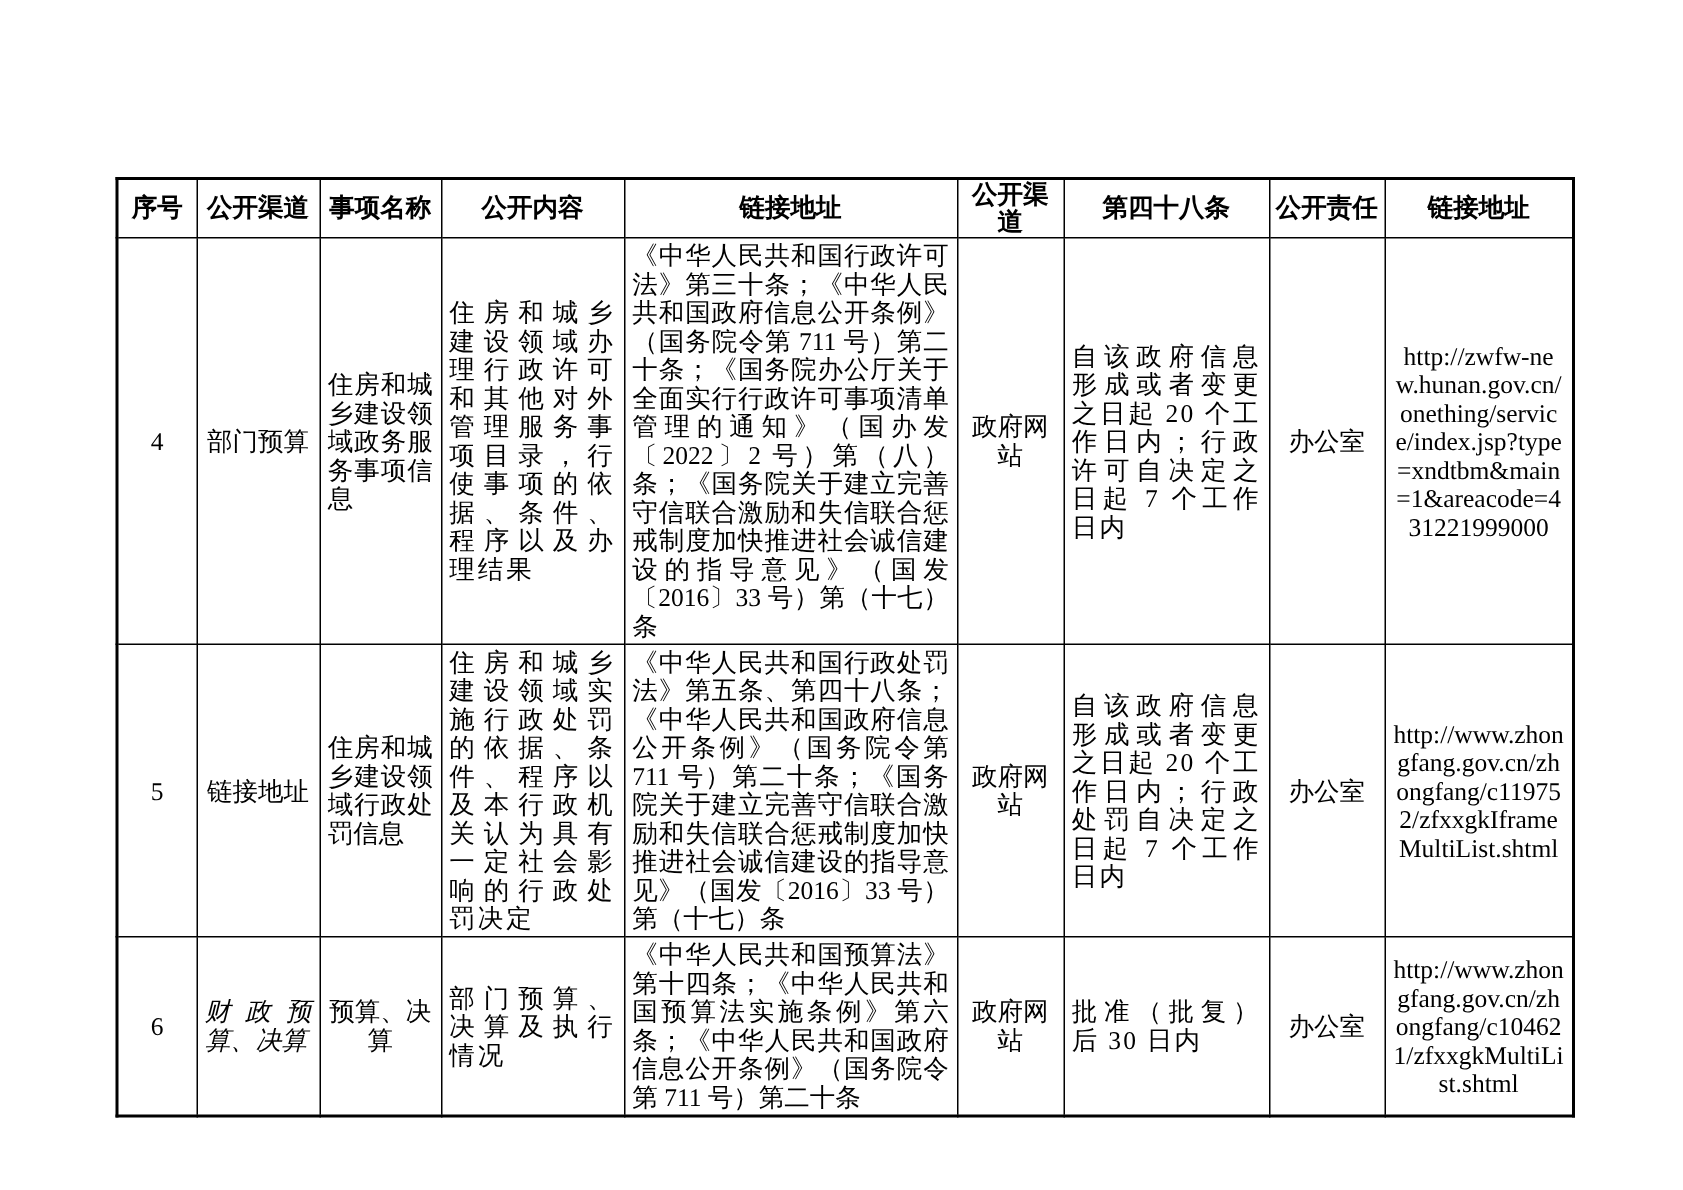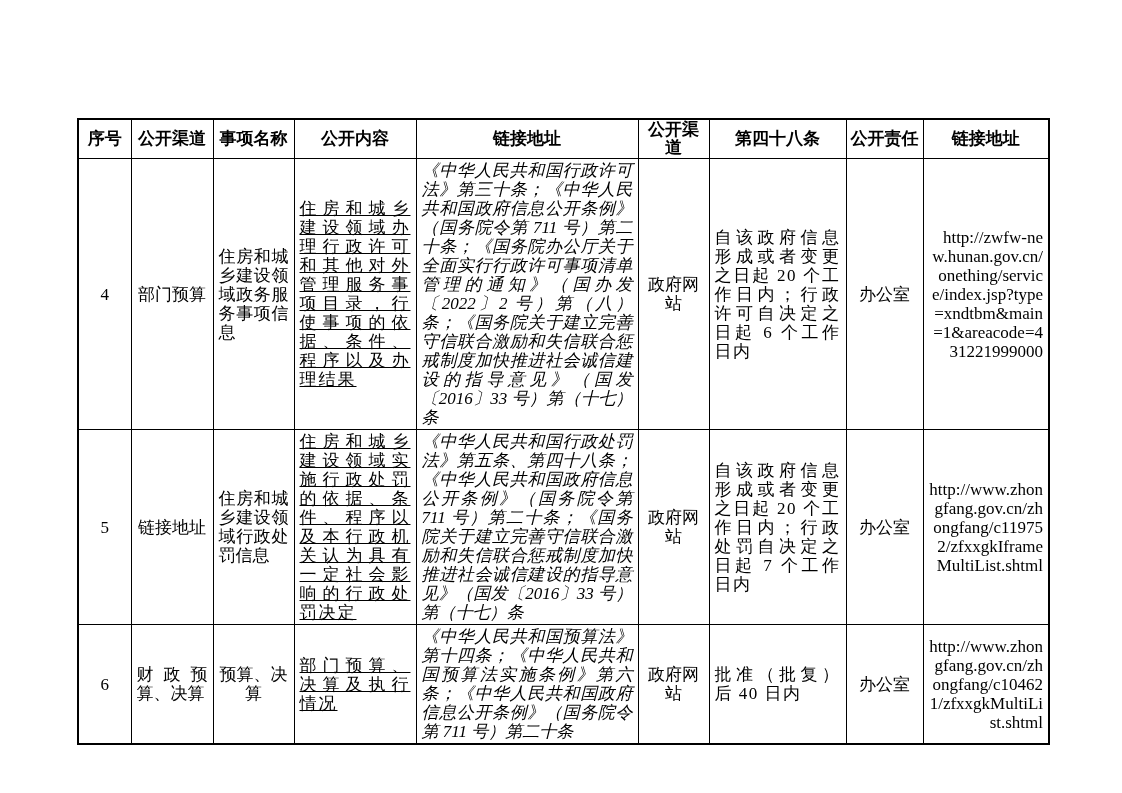--- a/index.html
+++ b/index.html
@@ -38,27 +38,27 @@
     font-weight: bold;
     height: 22px;
     padding: 1px 2px;
     text-align: center;
     line-height: 18px;
   }
   tr.r4 { height: 190px; }
   tr.r5 { height: 160px; }
   tr.r6 { height: 101px; }
   .c-center { text-align: center; }
-  .c-justify { text-align: justify; text-justify: inter-character; }
-  .c-spread  { text-align: justify; text-justify: inter-character; letter-spacing: 2px; line-height: 21px; text-decoration: underline; }
+  .c-justify { text-align: justify; text-justify: inter-character; font-style: italic; }
+  .c-spread  { text-align: justify; text-justify: inter-character; letter-spacing: 2px; line-height: 21px; }
   .c-spread2 { text-align: justify; text-justify: inter-character; letter-spacing: 1.5px; line-height: 21px; }
-  .c-basis   { text-align: justify; text-justify: inter-character; padding: 2px 4px; line-height: 19px; font-style: italic; }
+  .c-basis   { text-align: justify; text-justify: inter-character; padding: 2px 4px; line-height: 19px; }
   .c-name    { text-align: justify; text-justify: inter-character; line-height: 21px; }
   .c-url {
-    text-align: right;
+    text-align: center;
     word-break: break-all;
     line-height: 21px;
     padding: 2px 6px;
     font-size: 12.5px;
     margin-left: 24px;
   }
 </style>
 </head>
 <body>
 
@@ -89,21 +89,21 @@
       </tr>
     </thead>
     <tbody>
       <tr class="r4">
         <td class="c-center">4</td>
         <td class="c-center">部门预算</td>
         <td class="c-name">住房和城乡建设领域政务服务事项信息</td>
         <td class="c-spread">住房和城乡建设领域办理行政许可和其他对外管理服务事项目录，行使事项的依据、条件、程序以及办理结果</td>
         <td class="c-basis">《中华人民共和国行政许可法》第三十条；《中华人民共和国政府信息公开条例》（国务院令第 711 号）第二十条；《国务院办公厅关于全面实行行政许可事项清单管理的通知》（国办发〔2022〕2 号）第（八）条；《国务院关于建立完善守信联合激励和失信联合惩戒制度加快推进社会诚信建设的指导意见》（国发〔2016〕33 号）第（十七）条</td>
         <td class="c-center">政府网站</td>
-        <td class="c-spread2">自该政府信息形成或者变更之日起 20 个工作日内；行政许可自决定之日起 6 个工作日内</td>
+        <td class="c-spread2">自该政府信息形成或者变更之日起 20 个工作日内；行政许可自决定之日起 7 个工作日内</td>
         <td class="c-center">办公室</td>
         <td class="c-url">http://zwfw-new.hunan.gov.cn/onething/service/index.jsp?type=xndtbm&amp;main=1&amp;areacode=431221999000</td>
       </tr>
       <tr class="r5">
         <td class="c-center">5</td>
         <td class="c-center">链接地址</td>
         <td class="c-name">住房和城乡建设领域行政处罚信息</td>
         <td class="c-spread">住房和城乡建设领域实施行政处罚的依据、条件、程序以及本行政机关认为具有一定社会影响的行政处罚决定</td>
         <td class="c-basis">《中华人民共和国行政处罚法》第五条、第四十八条；《中华人民共和国政府信息公开条例》（国务院令第 711 号）第二十条；《国务院关于建立完善守信联合激励和失信联合惩戒制度加快推进社会诚信建设的指导意见》（国发〔2016〕33 号）第（十七）条</td>
         <td class="c-center">政府网站</td>
@@ -111,19 +111,19 @@
         <td class="c-center">办公室</td>
         <td class="c-url">http://www.zhongfang.gov.cn/zhongfang/c119752/zfxxgkIframeMultiList.shtml</td>
       </tr>
       <tr class="r6">
         <td class="c-center">6</td>
         <td class="c-justify">财政预算、决算</td>
         <td class="c-center">预算、决算</td>
         <td class="c-spread">部门预算、决算及执行情况</td>
         <td class="c-basis">《中华人民共和国预算法》 第十四条；《中华人民共和国预算法实施条例》第六条；《中华人民共和国政府信息公开条例》（国务院令第 711 号）第二十条</td>
         <td class="c-center">政府网站</td>
-        <td class="c-spread2">批准（批复）后 40 日内</td>
+        <td class="c-spread2">批准（批复）后 30 日内</td>
         <td class="c-center">办公室</td>
         <td class="c-url">http://www.zhongfang.gov.cn/zhongfang/c104621/zfxxgkMultiList.shtml</td>
       </tr>
     </tbody>
   </table>
 </div>
 
 </body></html>

